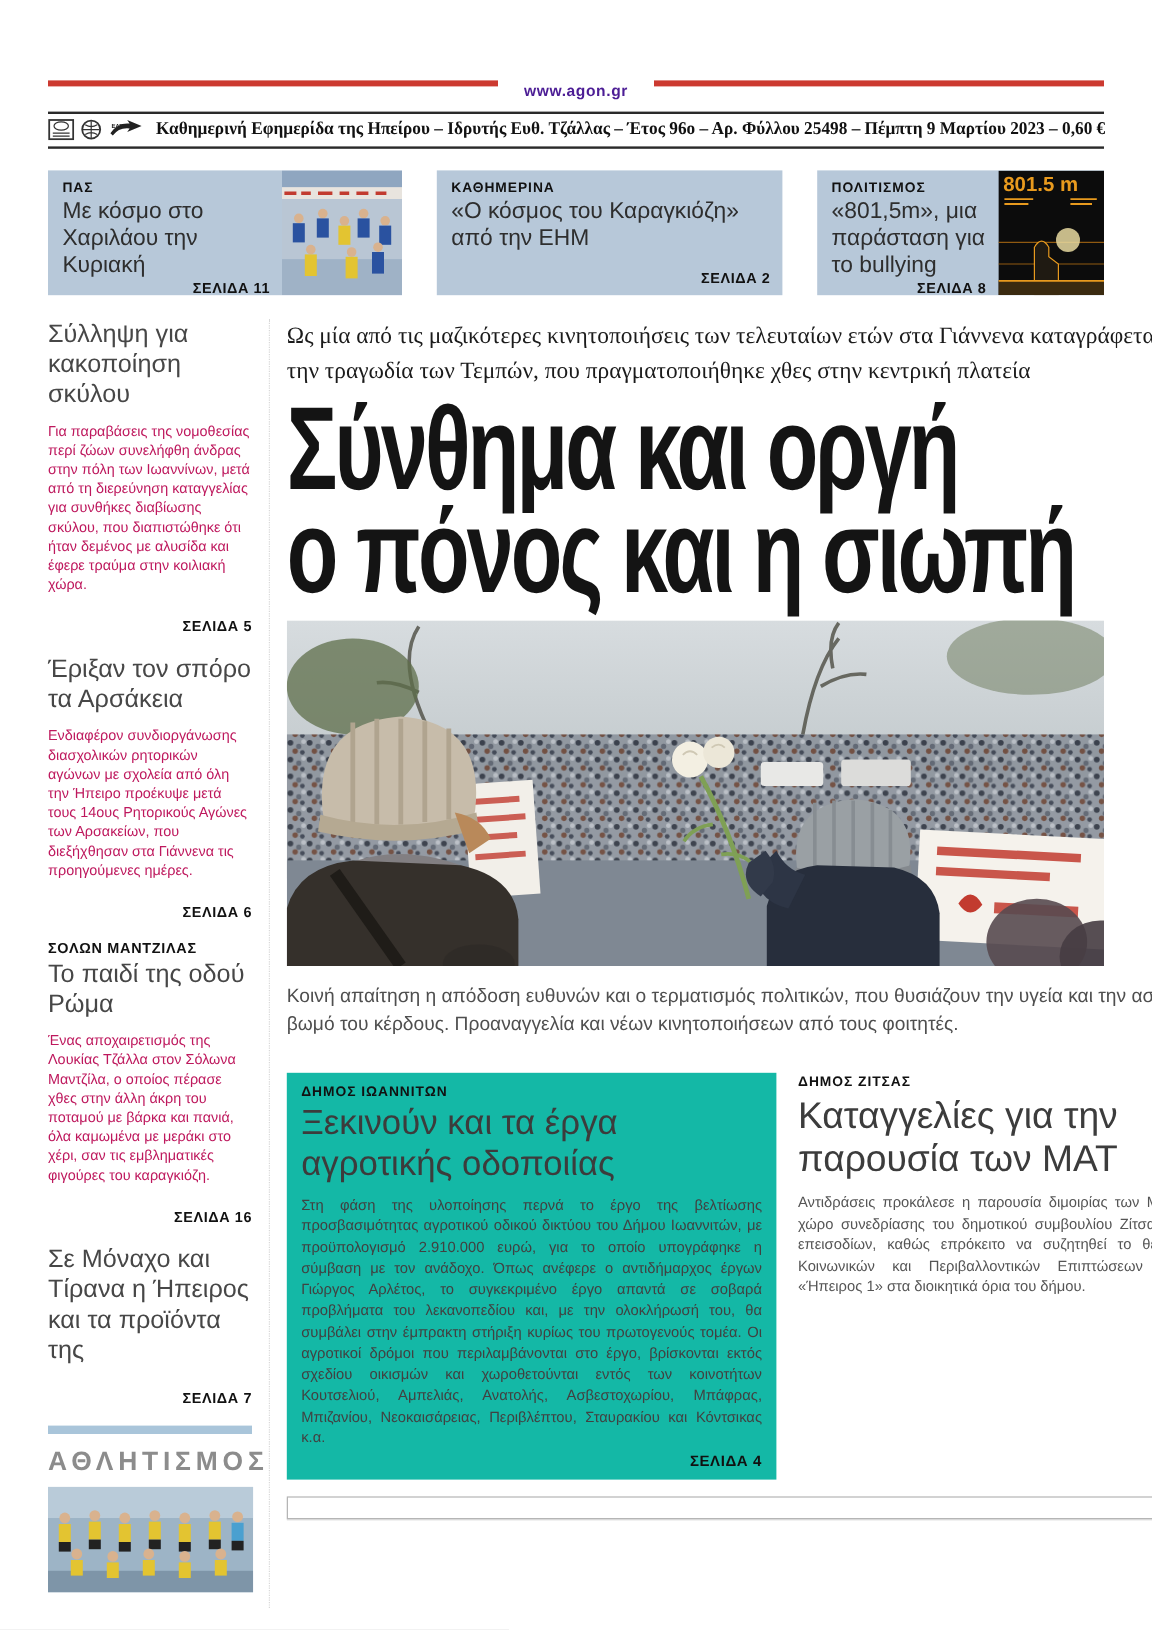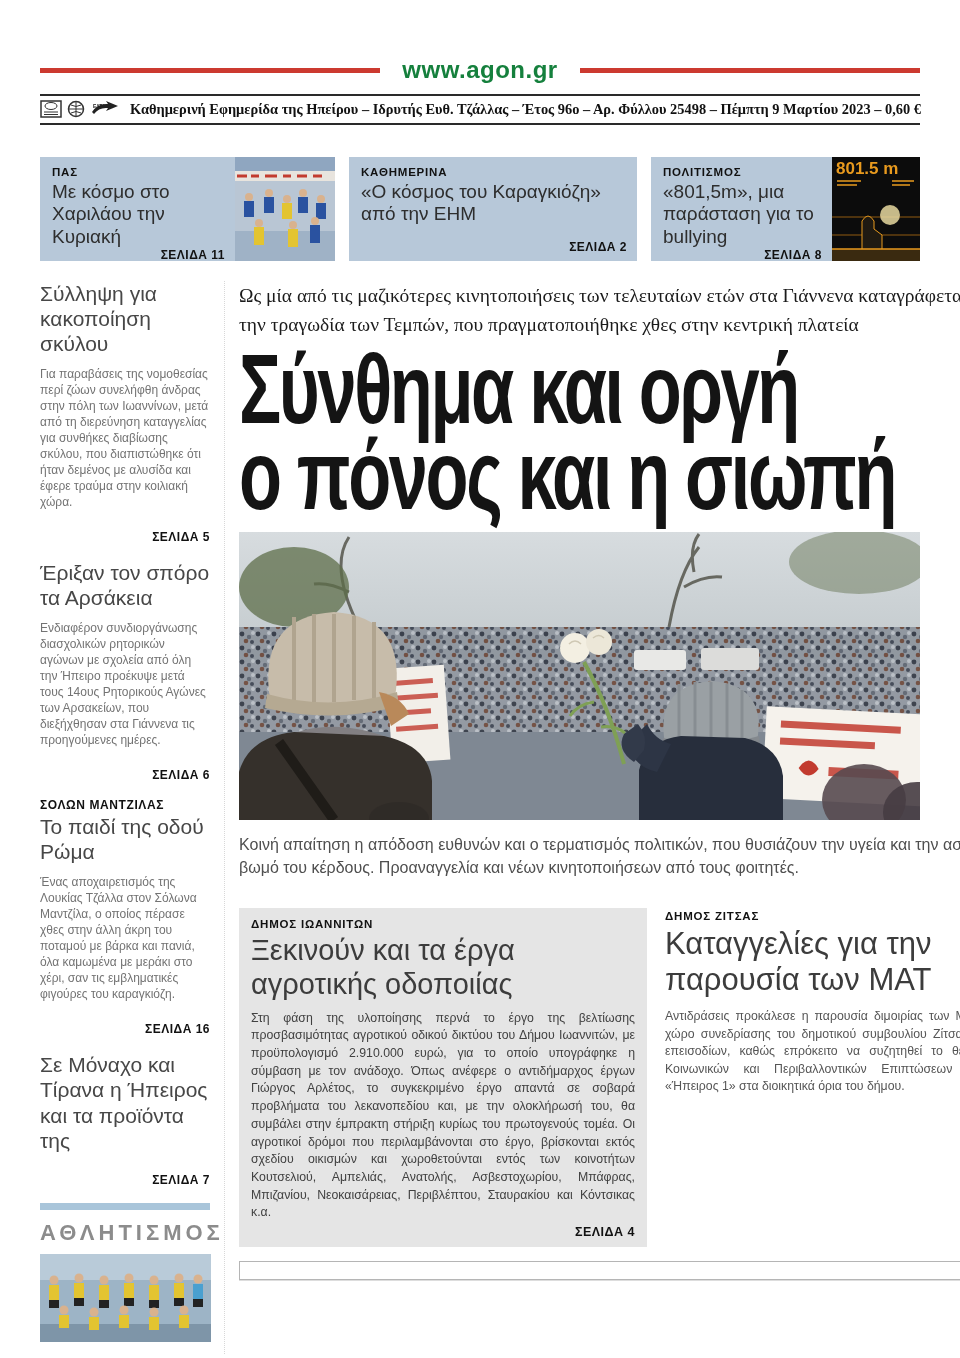--- a/index.html
+++ b/index.html
@@ -5,21 +5,21 @@
   * { margin:0; padding:0; box-sizing:border-box; }
   html,body { background:#e8e8e8; }
   .page {
     position:relative; width:960px; height:1358px; margin:0 auto;
     background:#ffffff; overflow:hidden;
     font-family:"Liberation Sans", sans-serif; color:#1a1a1a;
   }
   
   .topbar { display:flex; align-items:center; gap:22px; margin:56px 40px 0 40px; }
   .rule { flex:1; height:5px; background:#cc3a30; }
-  .site-url { font-size:24px; font-weight:bold; color:#15803d; letter-spacing:.5px; }
+  .site-url { font-size:13px; font-weight:bold; color:#4c1d95; letter-spacing:.5px;margin-top:12px; }
   
   .masthead { display:flex; align-items:center; margin:8px 40px 0 40px; height:100px; }
   .logo { flex:0 0 auto; margin-left:60px; }
   .mast-title {
     flex:1; text-align:center;
     font-family:"Liberation Serif", serif; font-weight:bold;
     font-size:64px; letter-spacing:-1px; color:#0d0d0d; white-space:nowrap;
     transform:scaleY(1.12); transform-origin:center;
   }
   
@@ -27,57 +27,57 @@
     display:flex; align-items:center; gap:10px;
     margin:10px 40px 0 40px; padding:4px 0 5px 0;
     border-top:2px solid #2a2a2a; border-bottom:2px solid #2a2a2a;
   }
   .dl-icons { display:flex; gap:5px; align-items:center; }
   .dl-text {
     font-family:"Liberation Serif", serif; font-weight:bold; font-size:15px; color:#111;
     transform:scaleX(.96); transform-origin:left; white-space:nowrap;
   }
   
-  .teasers { display:flex; gap:14px; margin:32px 40px 0 40px; }
+  .teasers { display:flex; gap:29px; margin:18px 40px 0 40px; }
   .teaser { background:#b7c8d9; height:104px; display:flex; overflow:hidden; }
   .t1 { width:295px; } .t2 { width:288px; } .t3 { flex:1; }
   .teaser-text { flex:1; padding:9px 10px 7px 12px; display:flex; flex-direction:column; }
   .kicker { font-size:11.5px; font-weight:bold; letter-spacing:.8px; color:#111; }
   .teaser-title { font-size:19px; line-height:1.18; color:#2e2e2e; margin-top:3px; }
   .page-label { margin-top:auto; text-align:right; font-size:12px; font-weight:bold; color:#111; letter-spacing:.5px; }
   .teaser-img { flex:0 0 auto; }
   
   .content { display:flex; margin:20px 40px 0 40px; gap:0; }
   .sidebar { width:185px; flex:0 0 185px; padding-right:14px; border-right:1px dotted #d8d8d8; }
   .main { flex:1; padding-left:14px; }
   
   .sb-article { margin-bottom:16px; }
   .sb-kicker { font-size:12px; font-weight:bold; letter-spacing:.6px; color:#111; margin-bottom:2px; }
   .sb-title { font-size:21px; line-height:1.2; font-weight:normal; color:#474747; }
-  .sb-body { font-size:12px; line-height:1.34; color:#737373; margin-top:9px; }
+  .sb-body { font-size:12px; line-height:1.34; color:#be185d; margin-top:9px; }
   .sb-page { text-align:right; font-size:12px; font-weight:bold; color:#111; margin-top:20px; letter-spacing:.5px; }
   .blue-bar { height:7px; background:#a9c5da; margin:4px 0 10px 0; }
   .sports-header { font-size:22px; font-weight:bold; letter-spacing:4px; color:#8c8c8c; margin-bottom:8px; }
   .team-photo { margin-bottom:8px; }
   
   .intro {
     font-family:"Liberation Serif", serif; font-size:19.5px; line-height:1.5;
     color:#1b1b1b; margin-bottom:6px;
   }
   .headline { line-height:.98; margin:2px 0 14px 0; }
   .headline span {
     display:inline-block; font-weight:bold; font-size:88px; letter-spacing:-3px;
     color:#141414; transform:scale(.8,1.12); transform-origin:left center; white-space:nowrap;
   }
   .lead-photo { display:block; margin:4px 0 10px 0; }
   .caption { font-size:16px; line-height:1.42; color:#4f4f4f; }
   .caption-page { text-align:right; font-size:12px; font-weight:bold; color:#111; margin-top:1px; letter-spacing:.5px; }
   
   .bottom-row { display:flex; gap:18px; margin-top:14px; }
-  .muni-box { width:408px; flex:0 0 408px; background:#e5e5e5; padding:10px 12px 8px 12px; }
+  .muni-box { width:408px; flex:0 0 408px; background:#14b8a6; padding:10px 12px 8px 12px; }
   .big-title { font-size:29px; line-height:1.16; font-weight:normal; color:#3c3c3c; margin-top:4px; }
   .muni-body { font-size:12.3px; line-height:1.44; color:#414141; text-align:justify; margin-top:8px; }
   .box-page { text-align:right; font-size:12.5px; font-weight:bold; color:#111; margin-top:3px; letter-spacing:.5px; }
   .zitsa { flex:1; padding-top:2px; }
   .zitsa .big-title { font-size:31px; }
   .zitsa-body { font-size:12.3px; line-height:1.42; color:#555; text-align:justify; margin-top:10px; }
   
   .strip {
     margin-top:14px; border:1px solid #b5b5b5; background:#fff;
     padding:9px 14px 8px 14px; box-shadow:0 1px 0 #ddd;

